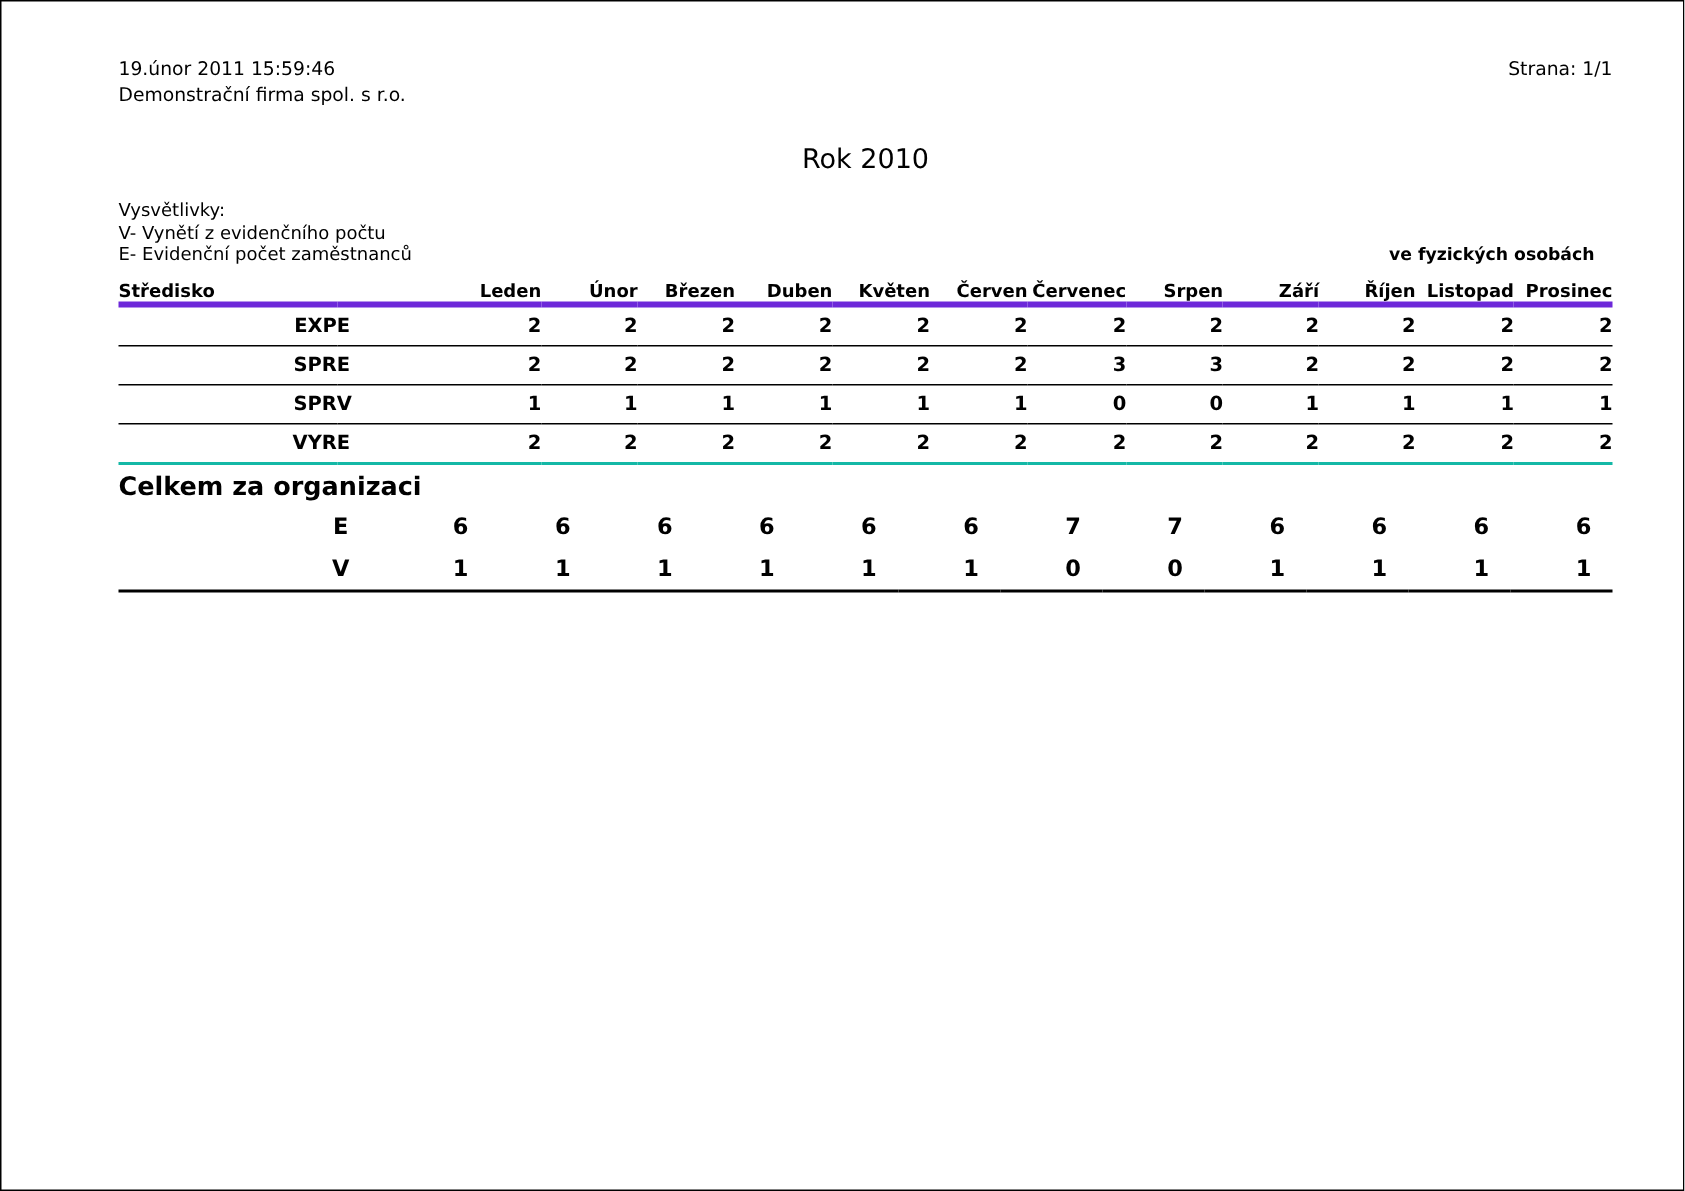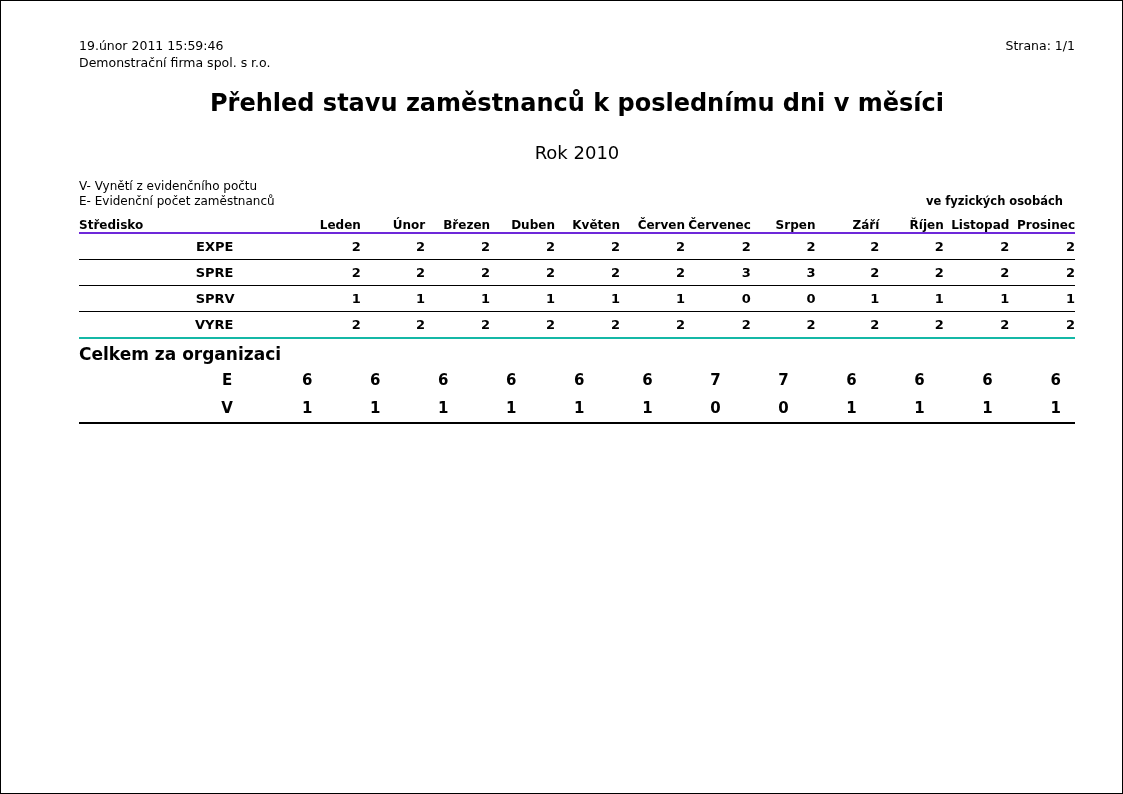--- a/index.html
+++ b/index.html
@@ -82,21 +82,21 @@
     padding: 0;
     font-weight: bold;
   }
   thead th {
     font-size: 12px;
     font-weight: bold;
     padding-bottom: 4px;
     vertical-align: bottom;
   }
   thead tr th {
-    border-bottom: 2px solid #6d28d9;
+    border-bottom: 4px solid #6d28d9;
   }
   th.col-stredisko {
     text-align: left;
     width: 150px;
   }
   th.col-type {
     text-align: left;
     width: 75px;
   }
   th.col-month {
@@ -165,24 +165,24 @@
   <div class="content">
 
     <div class="topline">
       <div class="left-block">
         <div>19.únor 2011  15:59:46</div>
         <div>Demonstrační firma spol. s r.o.</div>
       </div>
       <div class="right-block">Strana: 1/1</div>
     </div>
 
-    <div class="doc-title">Přehled stavu zaměstnanců k poslednímu dni v měsíci</div>
     <div class="doc-subtitle">Rok 2010</div>
 
     <div class="legend">
+      <div>Vysvětlivky:</div>
       <div>V- Vynětí z evidenčního počtu</div>
       <div>E- Evidenční počet zaměstnanců</div>
       <div class="units">ve fyzických osobách</div>
     </div>
 
     <table class="report">
       <thead>
         <tr>
           <th class="col-stredisko">Středisko</th>
           <th class="col-type"></th>

